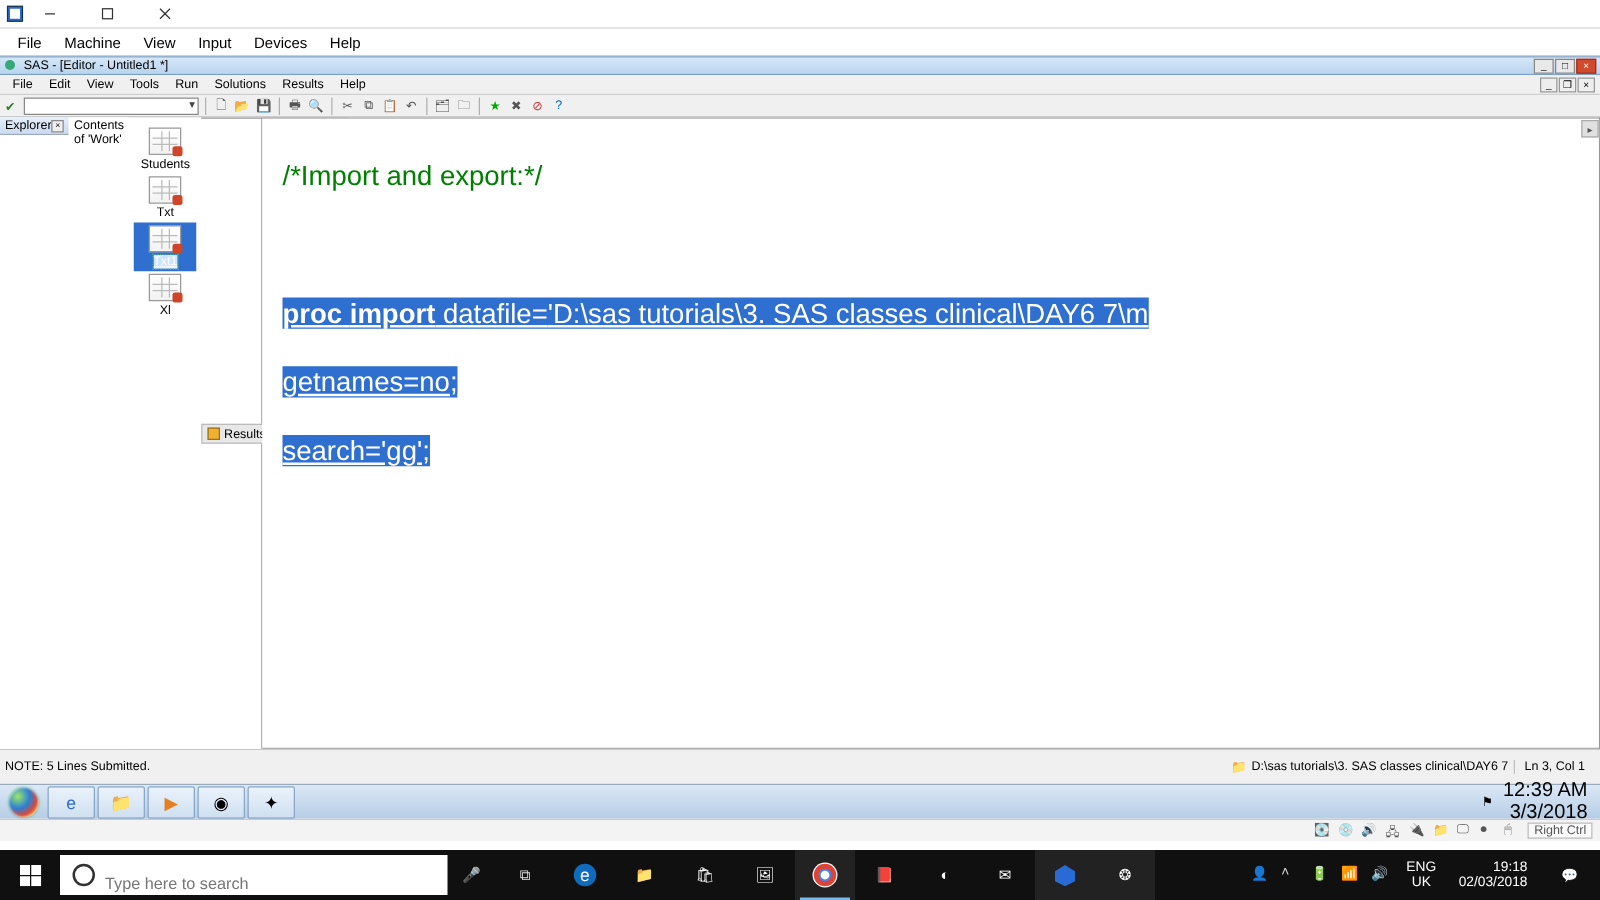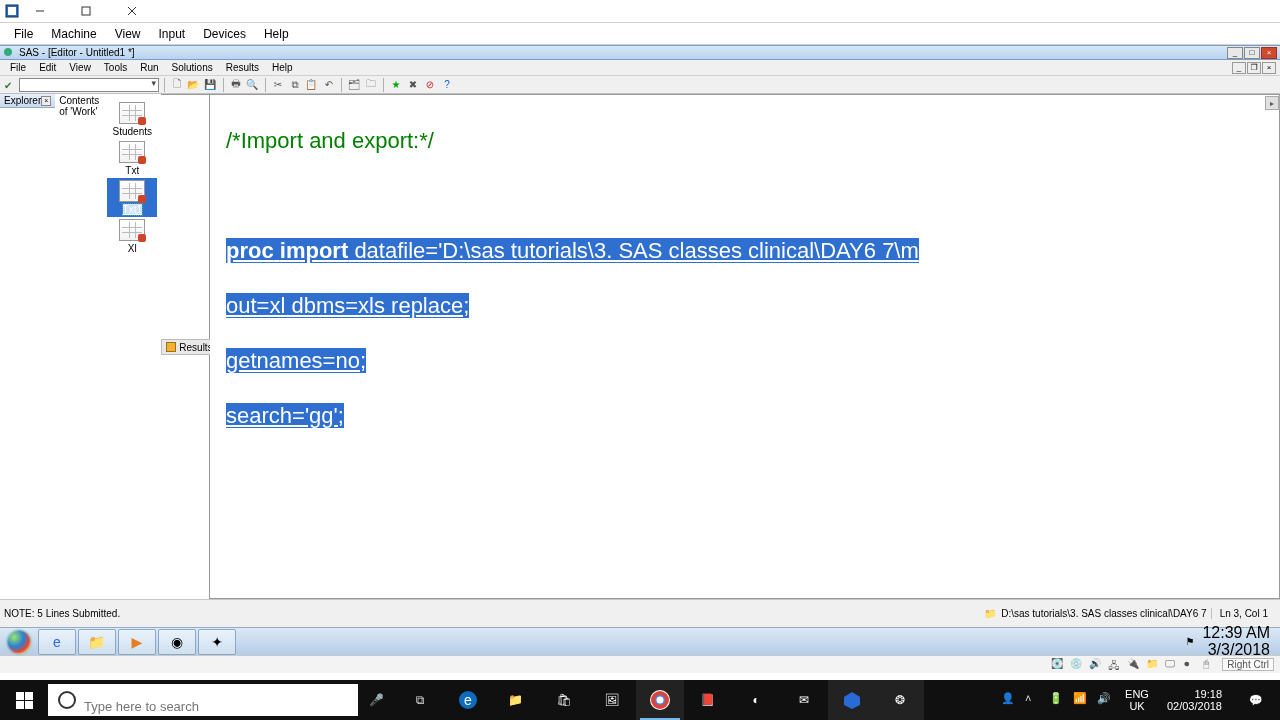--- a/index.html
+++ b/index.html
@@ -247,21 +247,20 @@
         <span>Explorer</span>
       </div>
     </div>
   </div>
 
   <div class="editor-wrap">
     <div class="editor">
 <span class="ln"><span class="cm">/*Import and export:*/</span></span>
 <span class="ln"> </span>
 <span class="ln"><span class="sel"><span class="kw">proc</span> <span class="kw">import</span><span class="op"> datafile=</span><span class="str">'D:\sas tutorials\3. SAS classes clinical\DAY6 7\m</span></span></span>
-<span class="ln"><span class="sel"><span class="txt">out=xl dbms=xls replace;</span></span></span>
 <span class="ln"><span class="sel"><span class="txt">getnames=no;</span></span></span>
 <span class="ln"><span class="sel"><span class="txt">search='gg';</span></span></span>
 <span class="ln"> </span>
 
 
 
 
 
 
 

